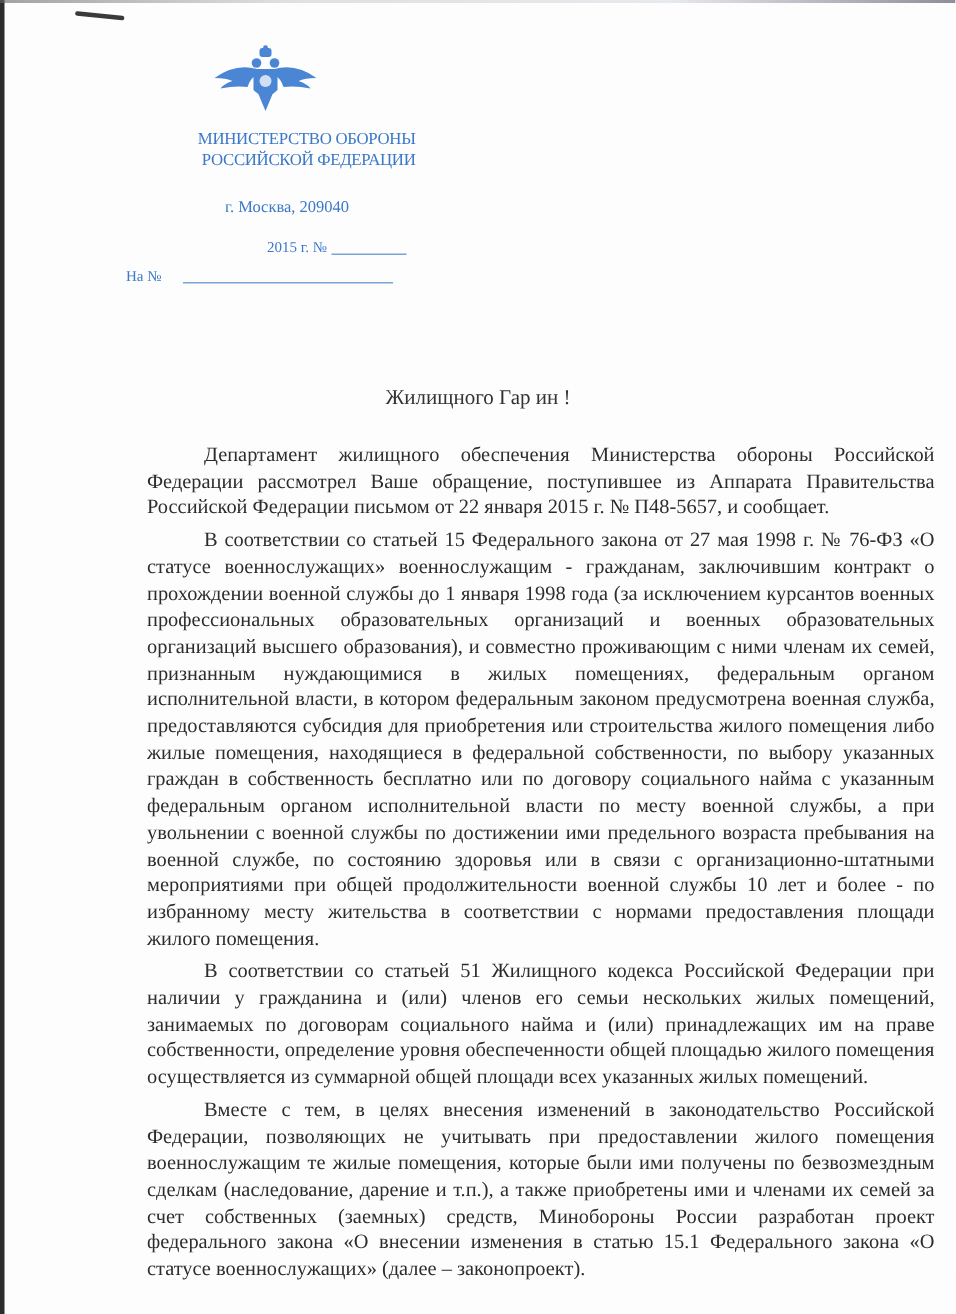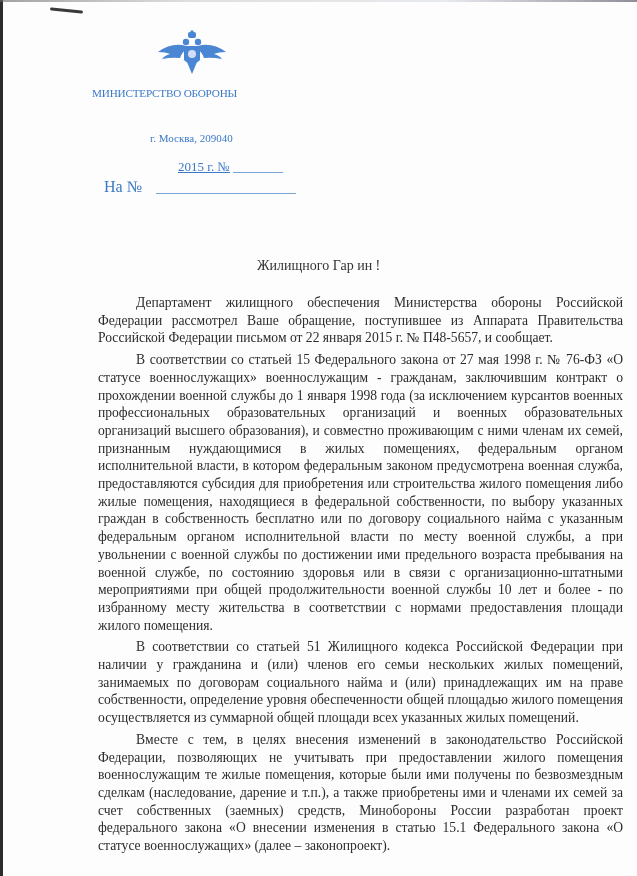--- a/index.html
+++ b/index.html
@@ -21,31 +21,31 @@
     .top-edge {
       position: absolute; left: 0; top: 0; width: 637px; height: 2px;
       background: linear-gradient(90deg, #666 0%, #ccc 30%, #d8dde3 70%, #445 100%);
       opacity: .6;
     }
     .pen-mark {
       position: absolute; left: 50px; top: 9px; width: 33px; height: 3px;
       background: #3a3a3a; transform: rotate(6deg); border-radius: 2px;
     }
     .letterhead {
-      position: absolute; left: 92px; top: 30px; width: 200px;
-      text-align: left; color: #3b79c8;
+      position: absolute; left: 77px; top: 30px; width: 200px;
+      text-align: right; color: #3b79c8;
       font-family: "Liberation Serif", serif;
     }
     .emblem { display: block; margin: 0 auto; width: 72px; height: 46px; }
     .org-line { font-size: 11.2px; line-height: 14px; letter-spacing: -0.2px; }
     .org-block { margin-top: 10px; }
     .city { position: absolute; left: 150px; top: 132px; font-size: 11px; color: #3b79c8; }
-    .date-row { position: absolute; left: 178px; top: 159px; font-size: 13px; color: #3b79c8; text-decoration: underline; }
+    .date-row { position: absolute; left: 178px; top: 159px; font-size: 10px; color: #3b79c8; }
     .date-row .blank { display: inline-block; width: 50px; border-bottom: 1px solid #7aa3d6; height: 10px; vertical-align: -2px; margin-left: 3px; }
-    .ref-row { position: absolute; left: 104px; top: 178px; font-size: 16px; color: #3b79c8; }
+    .ref-row { position: absolute; left: 84px; top: 178px; font-size: 10px; color: #3b79c8; }
     .ref-row .blank { display: inline-block; width: 140px; border-bottom: 1px solid #7aa3d6; height: 10px; vertical-align: -2px; margin-left: 14px; }
     .greeting {
       position: absolute; left: 257px; top: 258px; font-size: 14px; color: #333;
     }
     .body-text {
       position: absolute; left: 94px; top: 290px; width: 533px;
       font-size: 13.6px; line-height: 17.7px; text-align: justify; color: #2c2c2c;
     }
     .body-text p { margin: 4px; text-indent: 38px; }
   </style>
@@ -72,20 +72,21 @@
         <path d="M42 16 Q56 12 70 22 Q62 22 58 24 Q64 26 66 29 Q56 27 48 28 Q46 22 42 20 Z"></path>
 
         <path d="M28 16 L44 16 L44 30 Q36 38 28 30 Z"></path>
 
         <path d="M31 32 L36 44 L41 32 Z"></path>
       </g>
       <circle cx="36" cy="24" r="4" fill="#cfe0f6"></circle>
     </svg>
     <div class="org-block">
       <div class="org-line">МИНИСТЕРСТВО ОБОРОНЫ</div>
+      <div class="org-line">РОССИЙСКОЙ ФЕДЕРАЦИИ</div>
     </div>
   </div>
 
   <div class="city">г. Москва, 209040</div>
   <div class="date-row">
     <span>2015 г. №</span><span class="blank"></span>
   </div>
   <div class="ref-row">
     <span>На №</span><span class="blank"></span>
   </div>

